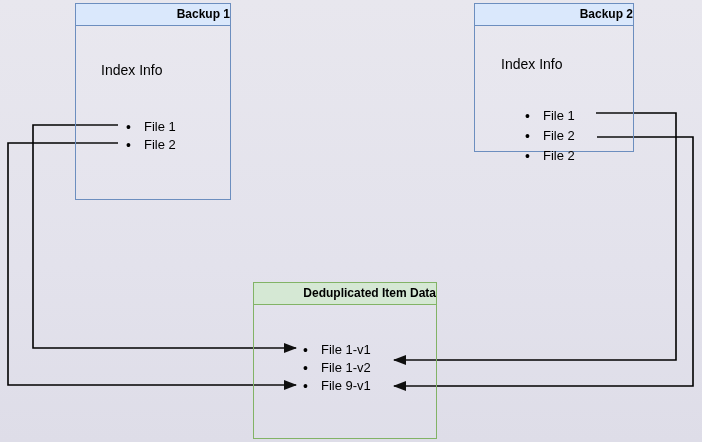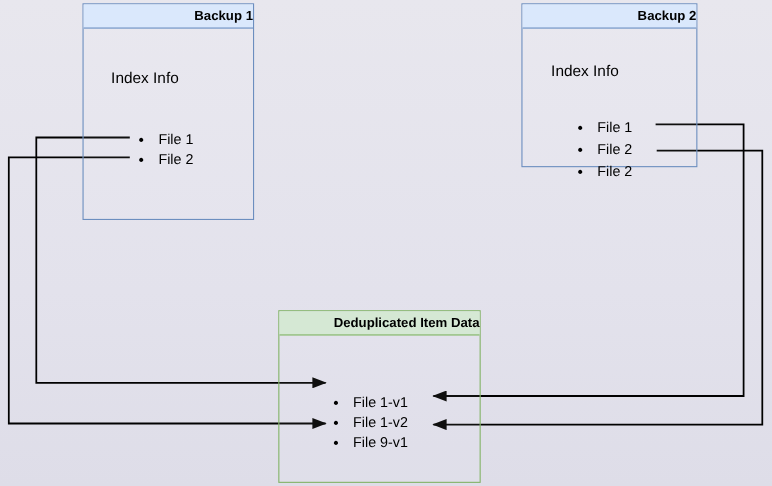--- a/index.html
+++ b/index.html
@@ -68,21 +68,21 @@
   #b1 .section-label { left: 25px; top: 56px; }
   #b1 ul.file-list { top: 114px; }
   #b1 ul.file-list li { height: 18px; line-height: 18px; }
 
   #b2 { left: 474px; top: 3px; width: 160px; height: 149px; }
   #b2 .section-label { left: 26px; top: 50px; }
   #b2 ul.file-list { top: 102px; }
   #b2 ul.file-list li { height: 20px; line-height: 20px; }
 
   #dd { left: 253px; top: 282px; width: 184px; height: 157px; }
-  #dd ul.file-list { top: 58px; margin-top: 16px; }
+  #dd ul.file-list { top: 58px; }
   #dd ul.file-list li { height: 18px; line-height: 18px; padding-left: 67px; }
   #dd ul.file-list li::before { left: 49px; }
 
   svg#wires {
     position: absolute;
     left: 0; top: 0;
     width: 702px;
     height: 442px;
     pointer-events: none;
   }

